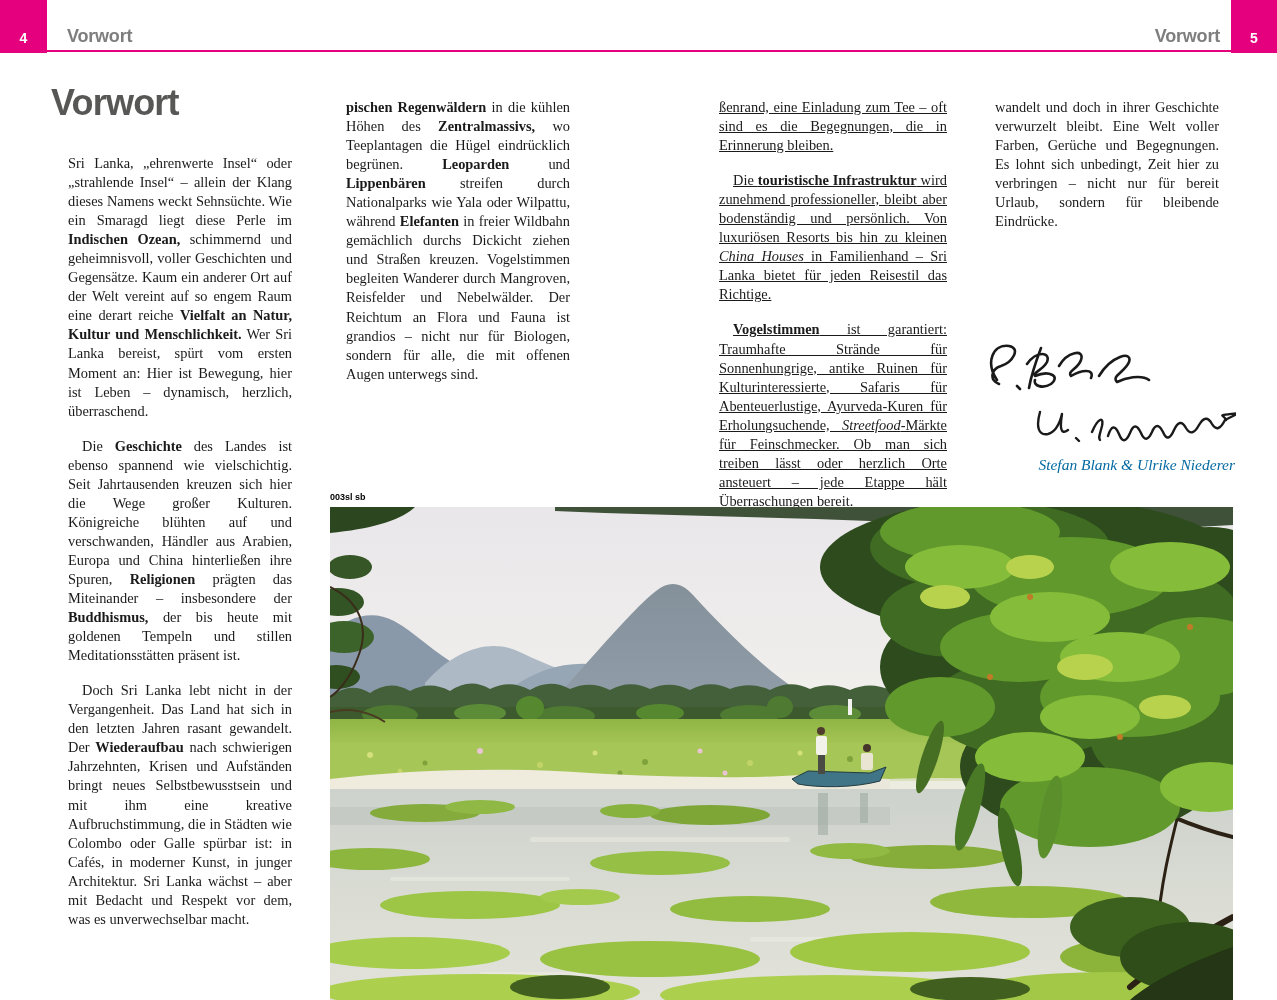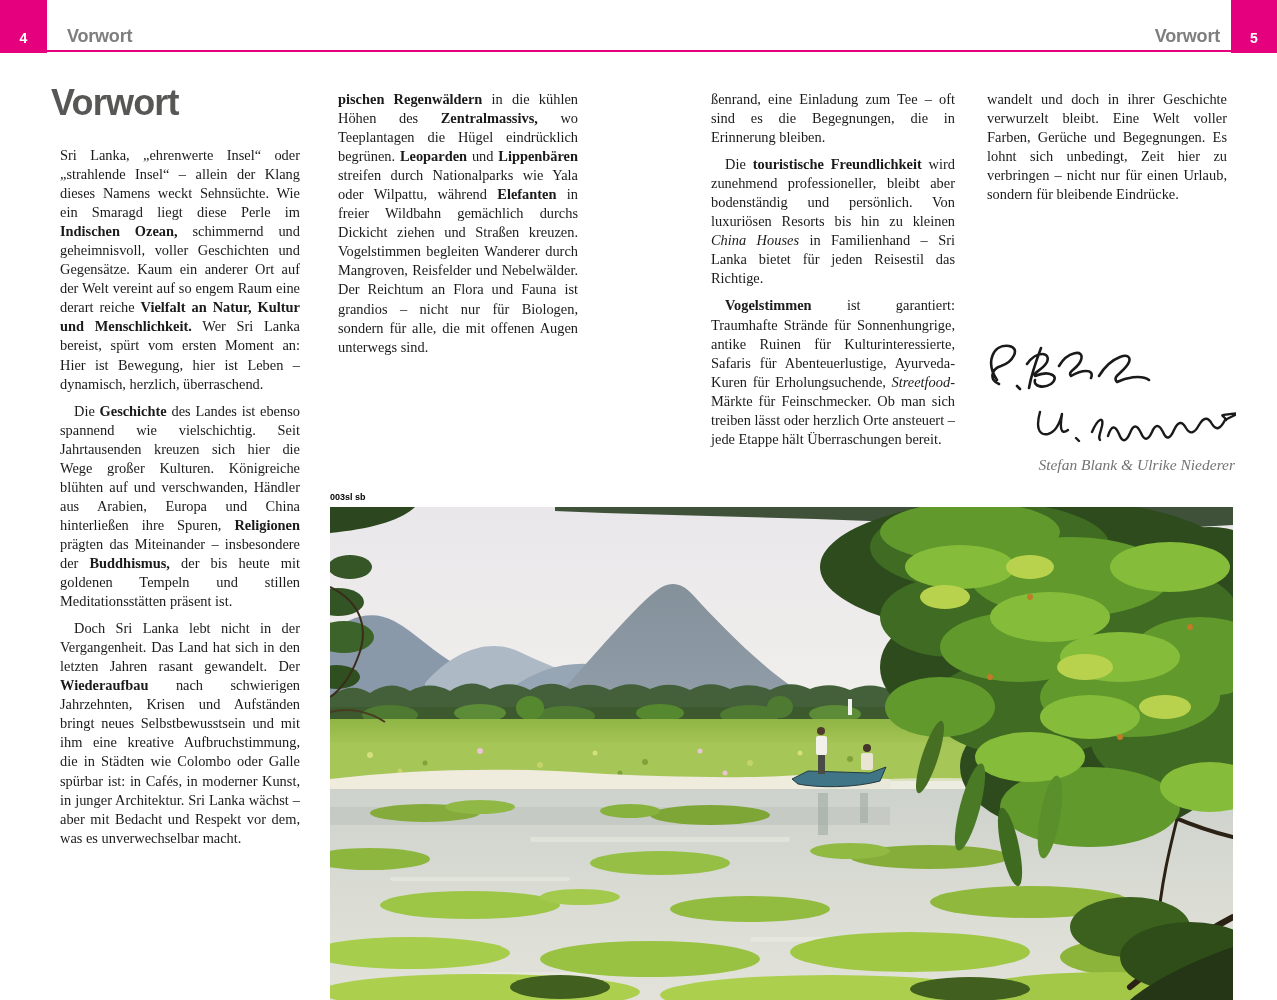--- a/index.html
+++ b/index.html
@@ -16,46 +16,46 @@
            font-weight:bold;font-size:18px;color:#7e7e7e;letter-spacing:-0.2px;z-index:3;}
   .rh-left{left:67px;}
   .rh-right{right:57px;}
   .rule{position:absolute;left:47px;top:50px;width:1184px;height:2px;background:#e5007d;z-index:2;}
   
   .title{position:absolute;left:51px;top:82px;margin:0;font-family:"Liberation Sans",sans-serif;
          font-weight:bold;font-size:36px;color:#575756;letter-spacing:-0.8px;}
   
   .col{position:absolute;font-size:14.4px;line-height:19.05px;text-align:justify;
        text-justify:inter-word;}
-  .col p{margin:8px;text-indent:14px;}
+  .col p{margin:16px;text-indent:14px;}
   .col p.noindent{text-indent:0;}
   .col b{font-weight:bold;}
   .col i{font-style:italic;}
   #col1{left:52px;top:138px;width:256px;}
   #col2{left:330px;top:82px;width:256px;}
-  #col3{left:703px;top:82px;width:260px;}
+  #col3{left:703px;top:82px;width:260px;text-decoration:underline;}
   #col4{left:979px;top:82px;width:256px;}
   
   .caption{position:absolute;left:52px;top:913px;width:268px;
            font-family:"Liberation Sans",sans-serif;font-size:13px;line-height:19.5px;
            color:#706f6f;letter-spacing:-0.3px;}
   .cap-icon{display:inline-block;width:13px;height:13px;background:#9b9b9a;color:#fff;
             border-radius:3px;font:bold 11px/12px "Liberation Sans",sans-serif;
             text-align:center;margin-right:5px;vertical-align:-1px;}
   
   .photo-label{position:absolute;left:330px;top:492px;font-family:"Liberation Sans",sans-serif;
                font-weight:bold;font-size:9px;color:#000;}
   .photo{position:absolute;left:330px;top:507px;width:903px;height:493px;overflow:hidden;}
   .photo svg{display:block;}
   
   .sig{position:absolute;}
   #sig1{left:983px;top:336px;}
   #sig2{left:1028px;top:398px;}
   .credit{position:absolute;left:955px;top:456px;width:280px;text-align:right;
-          font-style:italic;font-size:15.5px;color:#737373;}
+          font-style:italic;font-size:15.5px;color:#0369a1;}
 </style>
 </head>
 <body>
 
 <div id="page">
 
   <div class="rule"></div>
   <div class="pagebox box-left">
     <span>4</span>
   </div>
@@ -70,25 +70,25 @@
   <div id="col1" class="col">
       <p class="noindent"><span>Sri Lanka, „ehrenwerte Insel“ oder „strahlende Insel“ – allein der Klang dieses Namens weckt Sehnsüchte. Wie ein Smaragd liegt diese Perle im </span><b>Indischen Ozean,</b><span> schimmernd und geheimnisvoll, voller Geschichten und Gegensätze. Kaum ein anderer Ort auf der Welt vereint auf so engem Raum eine derart reiche </span><b>Vielfalt an Natur, Kultur und Menschlichkeit.</b><span> Wer Sri Lanka bereist, spürt vom ersten Moment an: Hier ist Bewegung, hier ist Leben – dynamisch, herzlich, überraschend.</span></p>
       <p><span>Die </span><b>Geschichte</b><span> des Landes ist ebenso spannend wie vielschichtig. Seit Jahrtausenden kreuzen sich hier die Wege großer Kulturen. Königreiche blühten auf und verschwanden, Händler aus Arabien, Europa und China hinterließen ihre Spuren, </span><b>Religionen</b><span> prägten das Miteinander – insbesondere der </span><b>Buddhismus,</b><span> der bis heute mit goldenen Tempeln und stillen Meditationsstätten präsent ist.</span></p>
       <p><span>Doch Sri Lanka lebt nicht in der Vergangenheit. Das Land hat sich in den letzten Jahren rasant gewandelt. Der </span><b>Wiederaufbau</b><span> nach schwierigen Jahrzehnten, Krisen und Aufständen bringt neues Selbstbewusstsein und mit ihm eine kreative Aufbruchstimmung, die in Städten wie Colombo oder Galle spürbar ist: in Cafés, in moderner Kunst, in junger Architektur. Sri Lanka wächst – aber mit Bedacht und Respekt vor dem, was es unverwechselbar macht.</span></p>
     </div>
   <div id="col2" class="col">
       <p class="noindent"><b>pischen Regenwäldern</b><span> in die kühlen Höhen des </span><b>Zentralmassivs,</b><span> wo Teeplantagen die Hügel eindrücklich begrünen. </span><b>Leoparden</b><span> und </span><b>Lippenbären</b><span> streifen durch Nationalparks wie Yala oder Wilpattu, während </span><b>Elefanten</b><span> in freier Wildbahn gemächlich durchs Dickicht ziehen und Straßen kreuzen. Vogelstimmen begleiten Wanderer durch Mangroven, Reisfelder und Nebelwälder. Der Reichtum an Flora und Fauna ist grandios – nicht nur für Biologen, sondern für alle, die mit offenen Augen unterwegs sind.</span></p>
     </div>
   <div id="col3" class="col">
       <p class="noindent"><span>ßenrand, eine Einladung zum Tee – oft sind es die Begegnungen, die in Erinnerung bleiben.</span></p>
-      <p><span>Die </span><b>touristische Freundlichkeit</b><span> wird zunehmend professioneller, bleibt aber bodenständig und persönlich. Von luxuriösen Resorts bis hin zu kleinen </span><i>China Houses</i><span> in Familienhand – Sri Lanka bietet für jeden Reisestil das Richtige.</span></p>
+      <p><span>Die </span><b>touristische Infrastruktur</b><span> wird zunehmend professioneller, bleibt aber bodenständig und persönlich. Von luxuriösen Resorts bis hin zu kleinen </span><i>China Houses</i><span> in Familienhand – Sri Lanka bietet für jeden Reisestil das Richtige.</span></p>
       <p><b>Vogelstimmen</b><span> ist garantiert: Traumhafte Strände für Sonnenhungrige, antike Ruinen für Kulturinteressierte, Safaris für Abenteuerlustige, Ayurveda-Kuren für Erholungsuchende, </span><i>Streetfood</i><span>-Märkte für Feinschmecker. Ob man sich treiben lässt oder herzlich Orte ansteuert – jede Etappe hält Überraschungen bereit.</span></p>
     </div>
   <div id="col4" class="col">
-      <p class="noindent"><span>wandelt und doch in ihrer Geschichte verwurzelt bleibt. Eine Welt voller Farben, Gerüche und Begegnungen. Es lohnt sich unbedingt, Zeit hier zu verbringen – nicht nur für einen Urlaub, sondern für bleibende Eindrücke.</span></p>
+      <p class="noindent"><span>wandelt und doch in ihrer Geschichte verwurzelt bleibt. Eine Welt voller Farben, Gerüche und Begegnungen. Es lohnt sich unbedingt, Zeit hier zu verbringen – nicht nur für bereit Urlaub, sondern für bleibende Eindrücke.</span></p>
     </div>
 
 
   <div class="photo-label">003sl sb</div>
 
   <div class="photo">
     <svg width="903" height="493" viewBox="0 0 903 493" xmlns="http://www.w3.org/2000/svg">
       <defs>
         <linearGradient id="gSky" x1="0" y1="0" x2="0" y2="1">
           <stop offset="0" stop-color="#e9e7ea"></stop>

